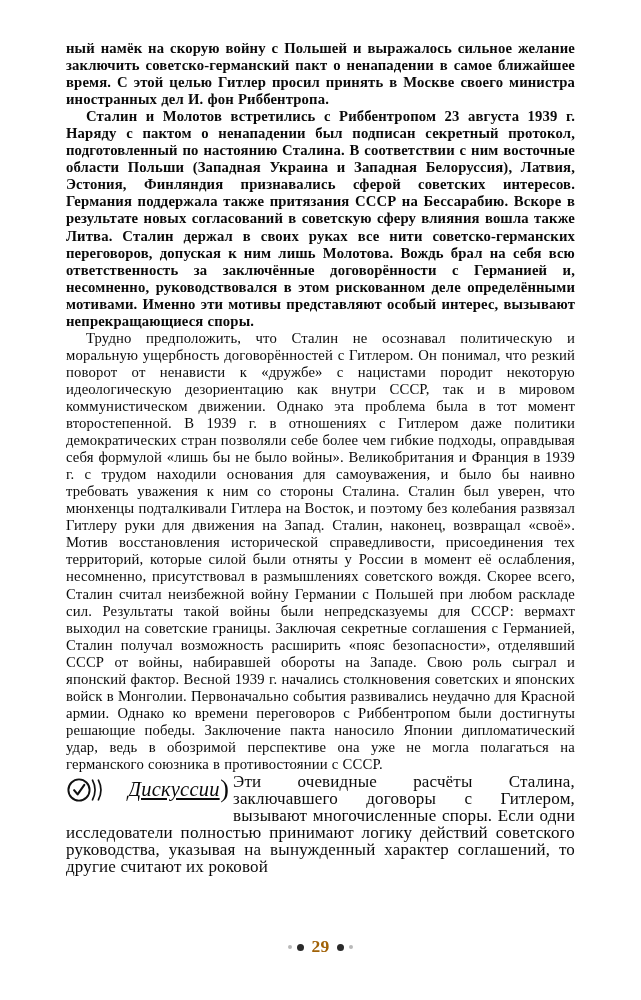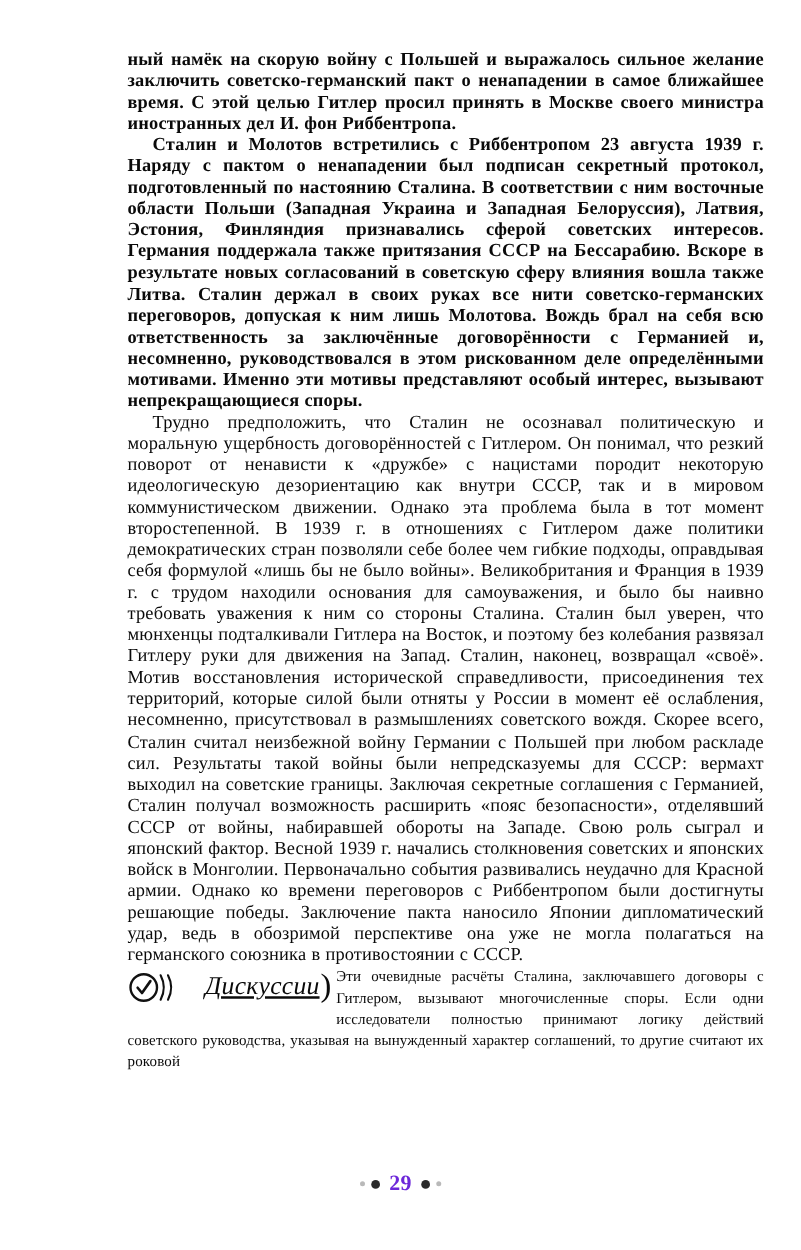--- a/index.html
+++ b/index.html
@@ -21,21 +21,20 @@
     background: #ffffff;
     overflow: hidden;
     box-sizing: border-box;
   }
 
   #text-column {
     position: absolute;
     left: 66px;
     top: 40px;
     width: 509px;
-    margin-left: 36px;
   }
 
   p.para {
     margin: 0;
     text-align: justify;
     text-align-last: left;
     font-size: 14.7px;
     line-height: 17.05px;
     letter-spacing: 0.01em;
     word-spacing: 0.02em;
@@ -94,21 +93,21 @@
     top: -1px;
     font-size: 26px;
     line-height: 32px;
     font-family: "Liberation Serif", "DejaVu Serif", serif;
   }
 
   p.rubric-text {
     margin: 0;
     text-align: justify;
     text-align-last: left;
-    font-size: 12px;
+    font-size: 17px;
     line-height: 17.05px;
     letter-spacing: 0.01em;
     font-family: Liberation Serif, serif;
   }
 
   
   #folio {
     position: absolute;
     left: 0;
     right: 0;
@@ -136,21 +135,21 @@
     height: 7px;
     background: #2a2a2a;
   }
 
   #folio .folio-number {
     font-size: 17.5px;
     font-weight: bold;
     letter-spacing: 0.02em;
     line-height: 1;
     padding: 0 2px;
-    color: #6d28d9;
+    color: #a16207;
   }
 </style>
 </head>
 <body>
 
 <div id="page">
 
   <div id="text-column">
 
     <p class="para bold">ный намёк на скорую войну с Польшей и выражалось сильное желание заключить советско-германский пакт о ненападении в самое ближайшее время. С этой целью Гитлер просил принять в Москве своего министра иностранных дел И. фон Риббентропа.</p>

